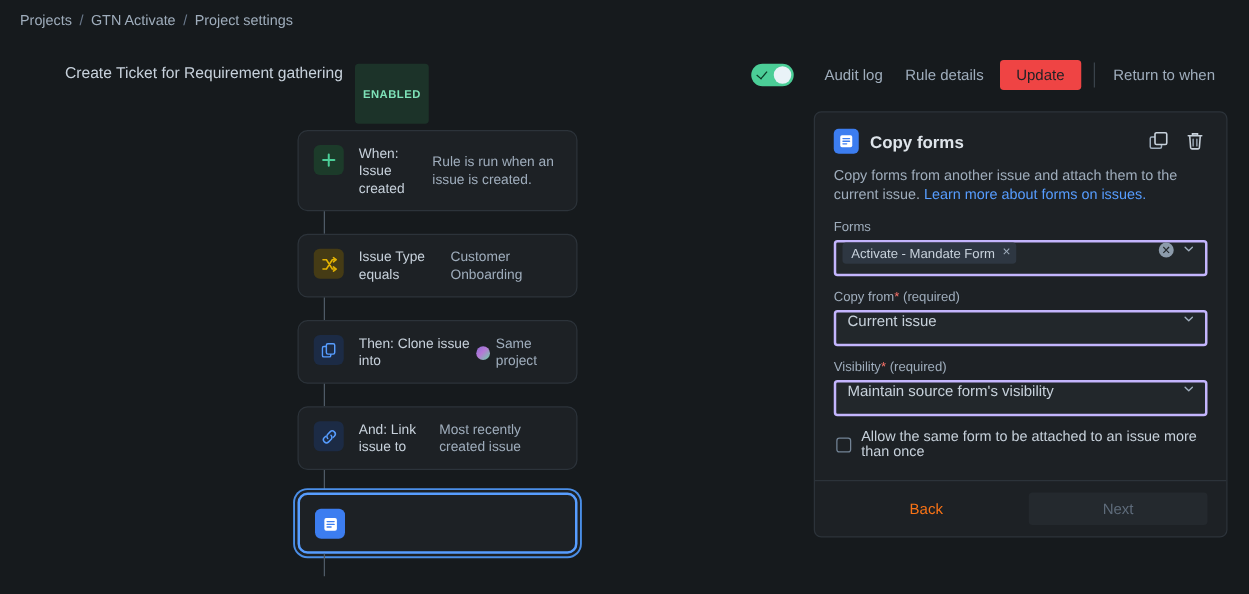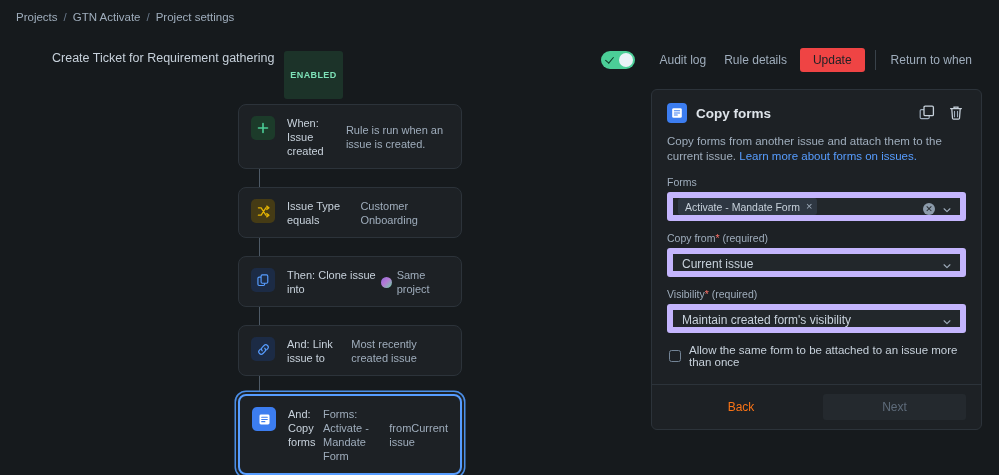--- a/index.html
+++ b/index.html
@@ -109,22 +109,22 @@
     display: flex; align-items: center; justify-content: center; flex: 0 0 20px;
   }
   .panel-title { font-size: 13.5px; font-weight: bold; color: #DEE4EA; flex: 1; }
   .head-icon { width: 20px; height: 20px; cursor: pointer;
                display: flex; align-items: center; justify-content: center; }
   .panel-desc { font-size: 11.5px; color: #9FADBC; line-height: 15px; margin-bottom: 12px; }
   .panel-desc a { color: #579DFF; text-decoration: none; }
   .fld-label { font-size: 10.5px; color: #9FADBC; margin-bottom: 4px; }
   .req-star { color: #F87168; }
   .field {
-    background: #22272B; border: 6px solid #c4b5fd; border-radius: 3px;
-    height: 29px; display: flex; align-items: flex-end;
+    background: #22272B; border: 2px solid #c4b5fd; border-radius: 3px;
+    height: 29px; display: flex; align-items: flex-start;
     padding: 0 8px 0 9px; margin-bottom: 11px; cursor: pointer;
   }
   .field.tags { padding-left: 5px; }
   .field-val { font-size: 12px; color: #C7D1DB; flex: 1; }
   .tag {
     background: #2E3742; border-radius: 3px; font-size: 10.5px;
     color: #C7D1DB; padding: 2.5px 5px 2.5px 7px;
     display: inline-flex; align-items: center; gap: 6px;
   }
   .tag-x { color: #9FADBC; font-size: 11px; line-height: 1; cursor: pointer; }
@@ -249,25 +249,20 @@
     </div>
 
     <div class="connector"></div>
 
     <div class="card selected">
       <div class="ic ic-bblue">
         <svg width="13" height="13" viewBox="0 0 14 14">
           <rect x="1.6" y="1.6" width="10.8" height="10.8" rx="1.6" fill="#fff"></rect>
           <path d="M4 4.6h6M4 7h6M4 9.3h3.4" stroke="#3C7DF0" stroke-width="1.2" stroke-linecap="round"></path>
         </svg>
-      </div>
-      <div class="card-txt">
-        <div class="card-t">And: Copy forms</div>
-        <div class="card-s">Forms: Activate - Mandate Form</div>
-        <div class="card-s">fromCurrent issue</div>
       </div>
     </div>
 
     <div class="connector"></div>
 
   </div>
 
   <div class="panel">
 
     <div class="panel-head">
@@ -320,21 +315,21 @@
       <svg class="chev" viewBox="0 0 12 12">
           <path d="M2.5 4.5L6 8l3.5-3.5" stroke="#9FADBC" stroke-width="1.3" fill="none" stroke-linecap="round" stroke-linejoin="round"></path>
         </svg>
     </div>
 
     <div class="fld-label">
       <span>Visibility</span><span class="req-star">*</span>
       <span>(required)</span>
     </div>
     <div class="field">
-      <span class="field-val">Maintain created form's visibility</span>
+      <span class="field-val">Maintain source form's visibility</span>
       <svg class="chev" viewBox="0 0 12 12">
           <path d="M2.5 4.5L6 8l3.5-3.5" stroke="#9FADBC" stroke-width="1.3" fill="none" stroke-linecap="round" stroke-linejoin="round"></path>
         </svg>
     </div>
 
     <div class="cb-row">
       <span class="cb"></span>
       <span class="cb-label">Allow the same form to be attached to an issue more than once</span>
     </div>
 

